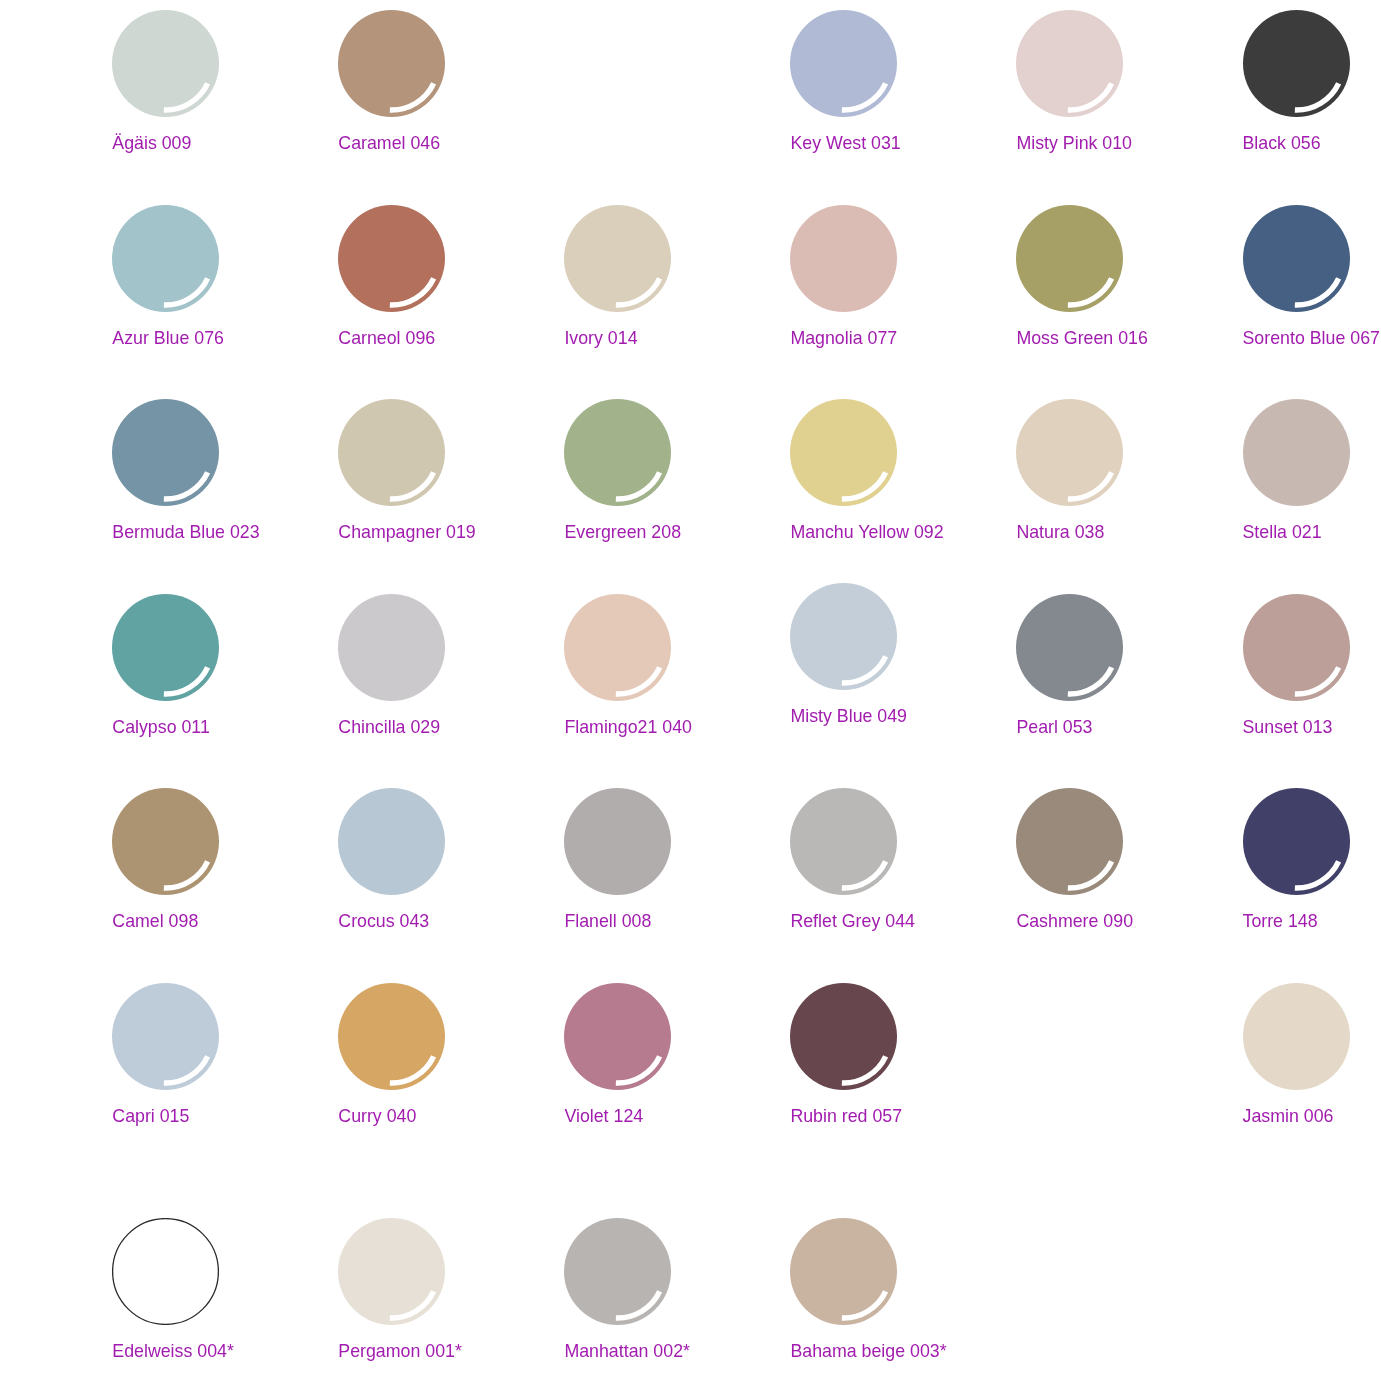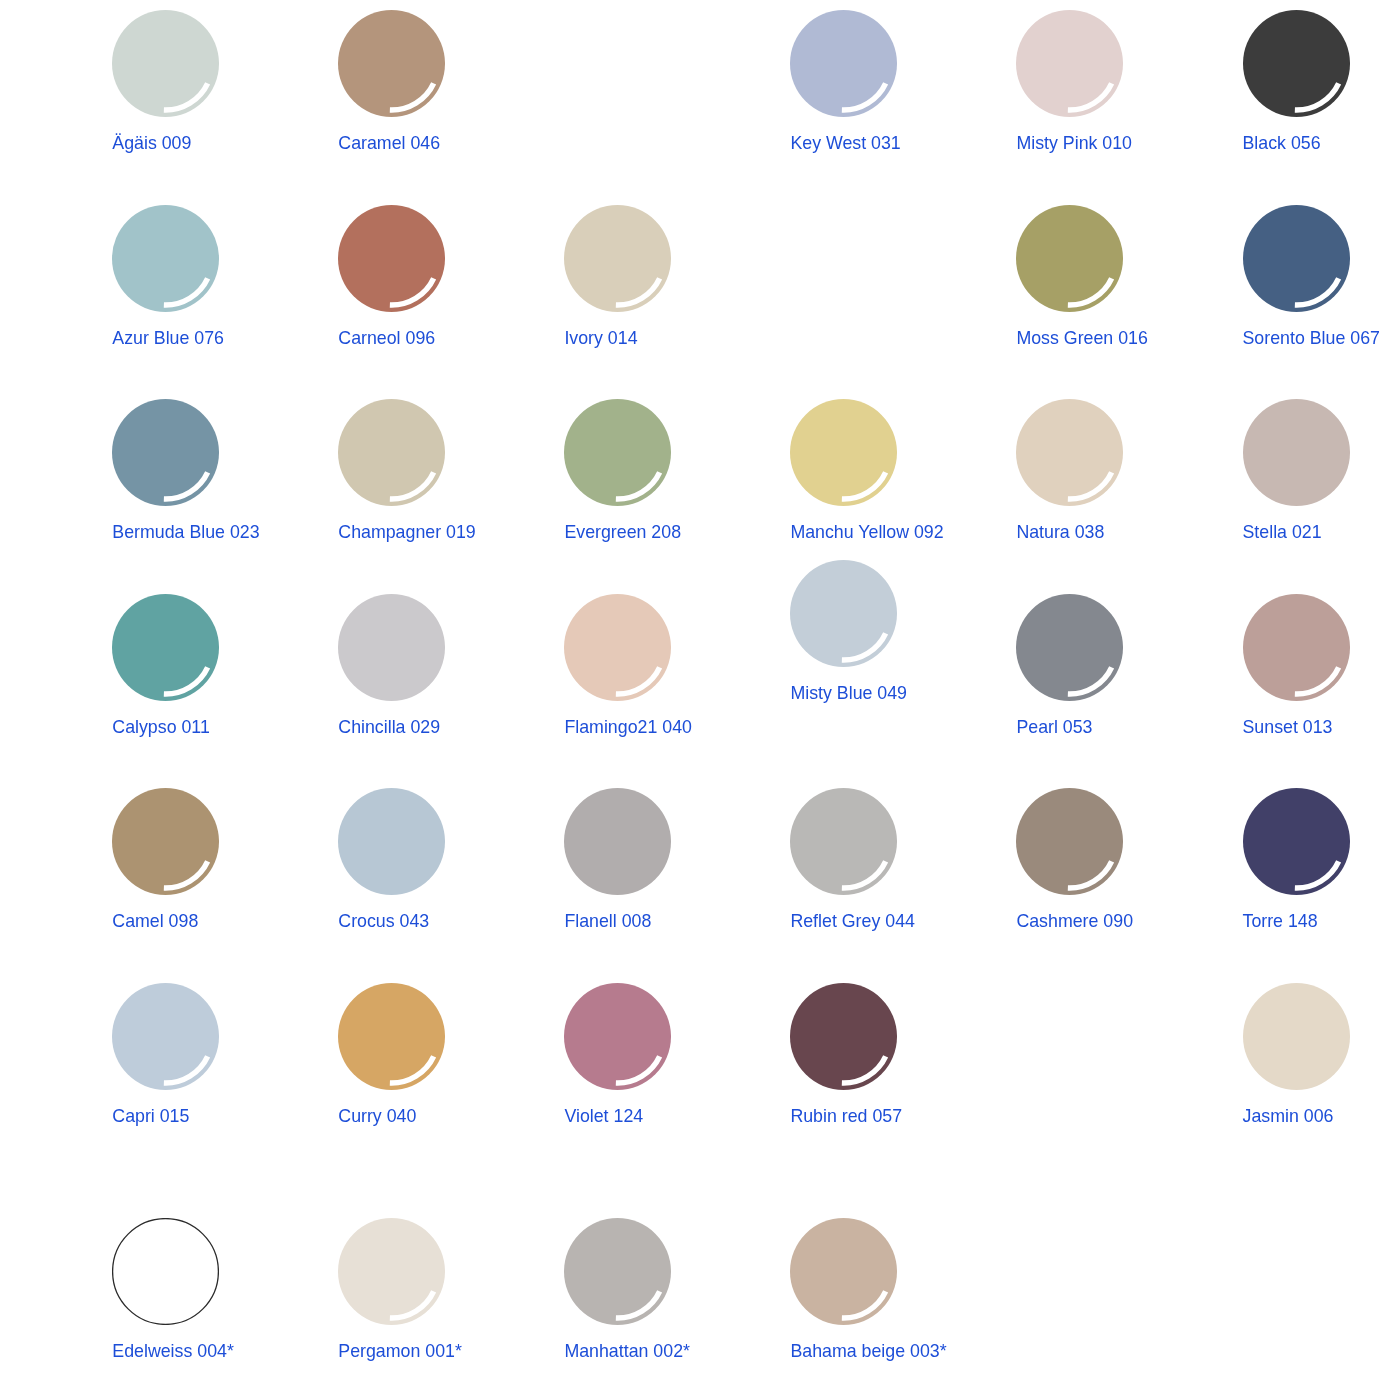--- a/index.html
+++ b/index.html
@@ -10,21 +10,21 @@
     font-family:"Liberation Sans", sans-serif;
     overflow:hidden;
     position:relative;
   }
   #swatch-grid { position:absolute; left:0; top:0; width:1381px; height:1381px; }
   .cell { position:absolute; width:227px; height:160px; }
   .swatch { position:absolute; left:0; top:0; width:107px; height:107px; }
   .swatch svg { display:block; width:107px; height:107px; }
   .label {
     position:absolute; left:0; top:124px; width:260px;
-    font-size:17.8px; line-height:19px; color:#1d4ed8;
+    font-size:17.8px; line-height:19px; color:#a21caf;
     white-space:nowrap; letter-spacing:0;
     transform:translateZ(0);
     -webkit-font-smoothing:antialiased;
   }
 </style>
 </head>
 <body>
 
 <div id="swatch-grid">
 <div class="cell" style="left:112.3px;top:10px">
@@ -92,20 +92,28 @@
 </div>
 <div class="cell" style="left:564.4px;top:204.6px">
   <div class="swatch">
     <svg viewBox="0 0 107 107" aria-hidden="true">
       <circle class="disc" cx="53.5" cy="53.5" r="53.5" fill="#D9CFBA"></circle>
       <path class="gloss" d="M 95.66 73.34 A 46.6 46.6 0 0 1 51.87 100.07" fill="none" stroke="#ffffff" stroke-width="5.5" stroke-linecap="butt"></path>
     </svg>
   </div>
   <div class="label">Ivory 014</div>
 </div>
+<div class="cell" style="left:790.4px;top:204.6px">
+  <div class="swatch">
+    <svg viewBox="0 0 107 107" aria-hidden="true">
+      <circle class="disc" cx="53.5" cy="53.5" r="53.5" fill="#DBBCB5"></circle>
+    </svg>
+  </div>
+  <div class="label">Magnolia 077</div>
+</div>
 <div class="cell" style="left:1016.4px;top:204.6px">
   <div class="swatch">
     <svg viewBox="0 0 107 107" aria-hidden="true">
       <circle class="disc" cx="53.5" cy="53.5" r="53.5" fill="#A6A066"></circle>
       <path class="gloss" d="M 95.66 73.34 A 46.6 46.6 0 0 1 51.87 100.07" fill="none" stroke="#ffffff" stroke-width="5.5" stroke-linecap="butt"></path>
     </svg>
   </div>
   <div class="label">Moss Green 016</div>
 </div>
 <div class="cell" style="left:1242.5px;top:204.6px">
@@ -189,21 +197,21 @@
 </div>
 <div class="cell" style="left:564.4px;top:593.8px">
   <div class="swatch">
     <svg viewBox="0 0 107 107" aria-hidden="true">
       <circle class="disc" cx="53.5" cy="53.5" r="53.5" fill="#E5C9B8"></circle>
       <path class="gloss" d="M 95.66 73.34 A 46.6 46.6 0 0 1 51.87 100.07" fill="none" stroke="#ffffff" stroke-width="5.5" stroke-linecap="butt"></path>
     </svg>
   </div>
   <div class="label">Flamingo21 040</div>
 </div>
-<div class="cell" style="left:790.4px;top:560px">
+<div class="cell" style="left:790.4px;top:583px">
   <div class="swatch">
     <svg viewBox="0 0 107 107" aria-hidden="true">
       <circle class="disc" cx="53.5" cy="53.5" r="53.5" fill="#C3CED8"></circle>
       <path class="gloss" d="M 95.66 73.34 A 46.6 46.6 0 0 1 51.87 100.07" fill="none" stroke="#ffffff" stroke-width="5.5" stroke-linecap="butt"></path>
     </svg>
   </div>
   <div class="label">Misty Blue 049</div>
 </div>
 <div class="cell" style="left:1016.4px;top:593.8px">
   <div class="swatch">

